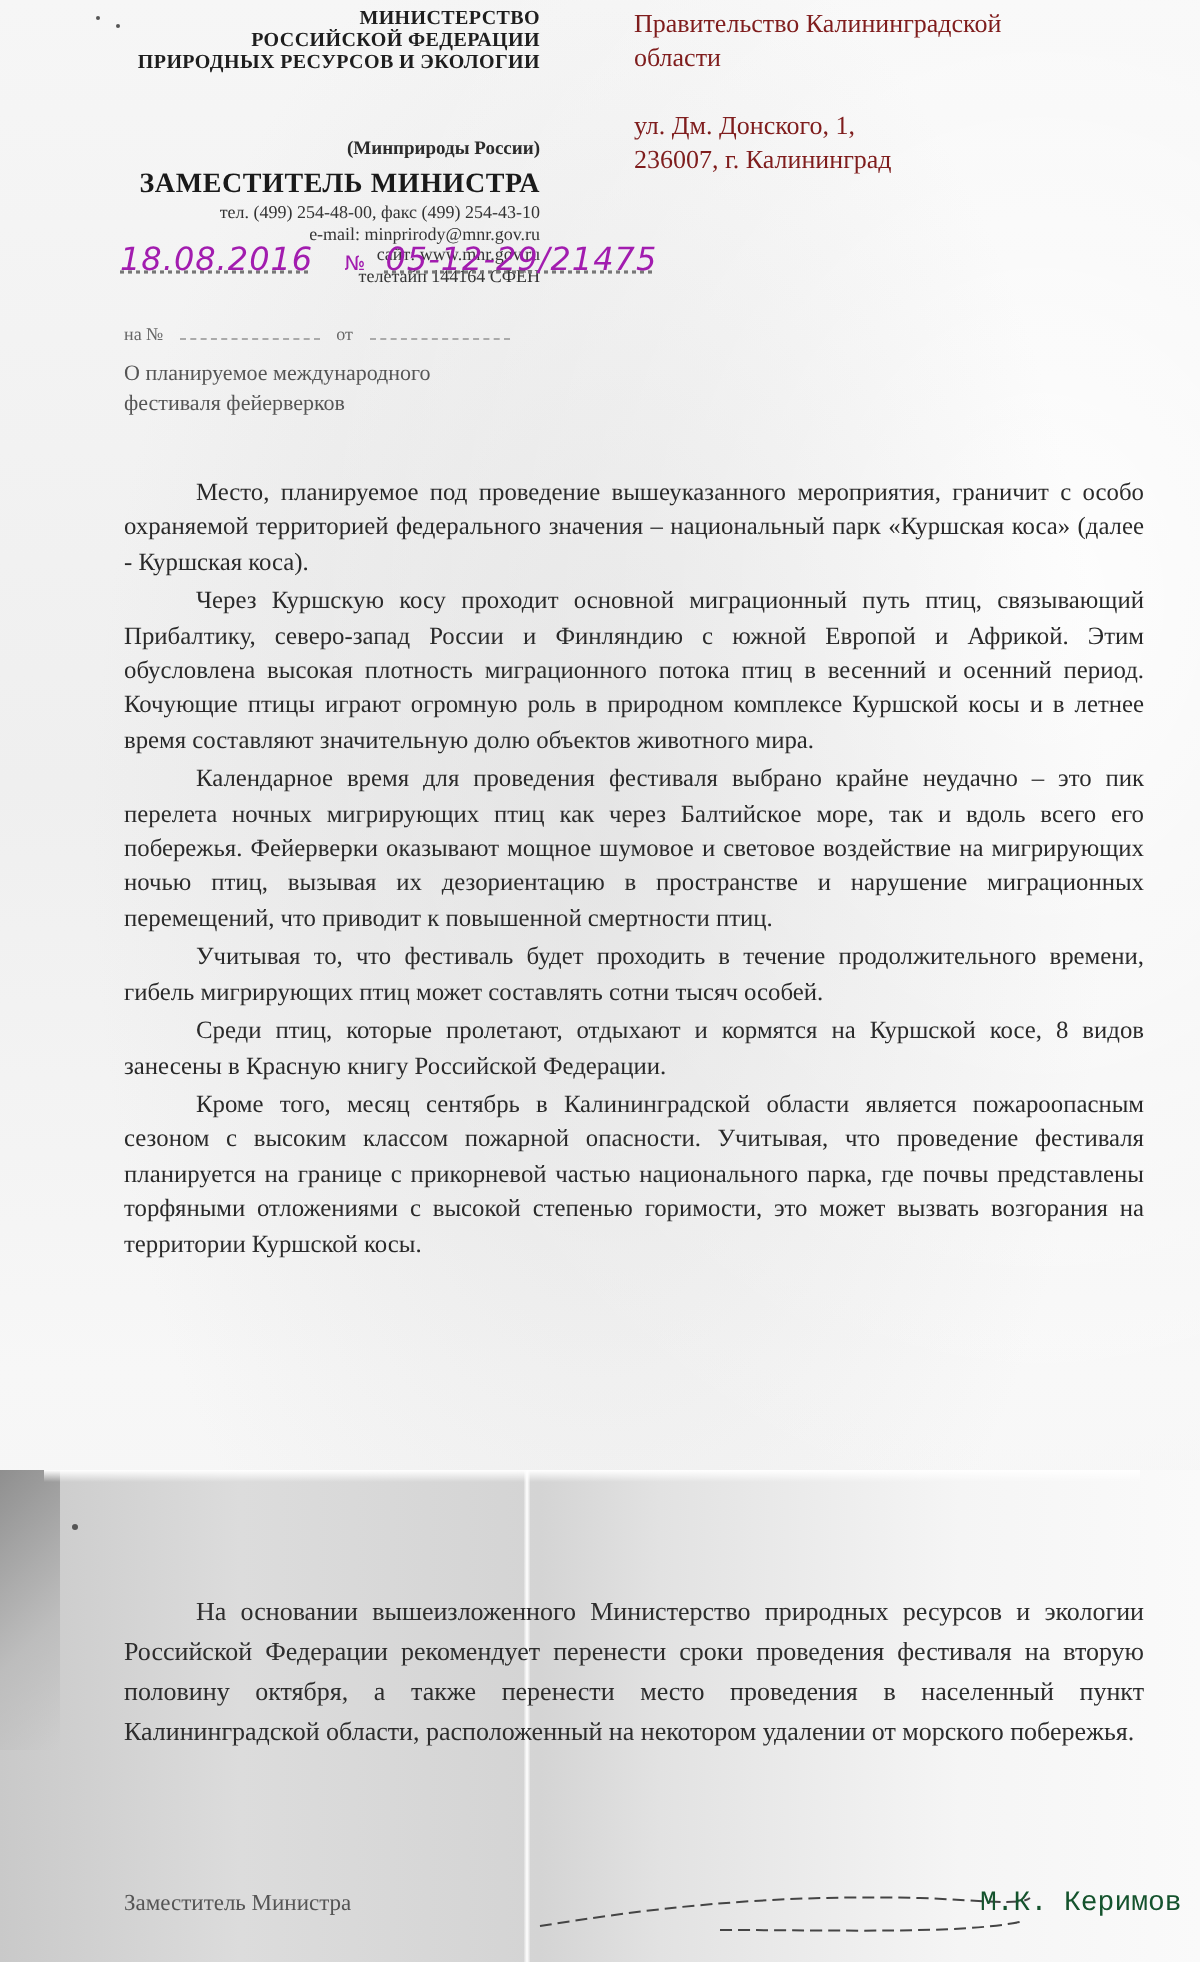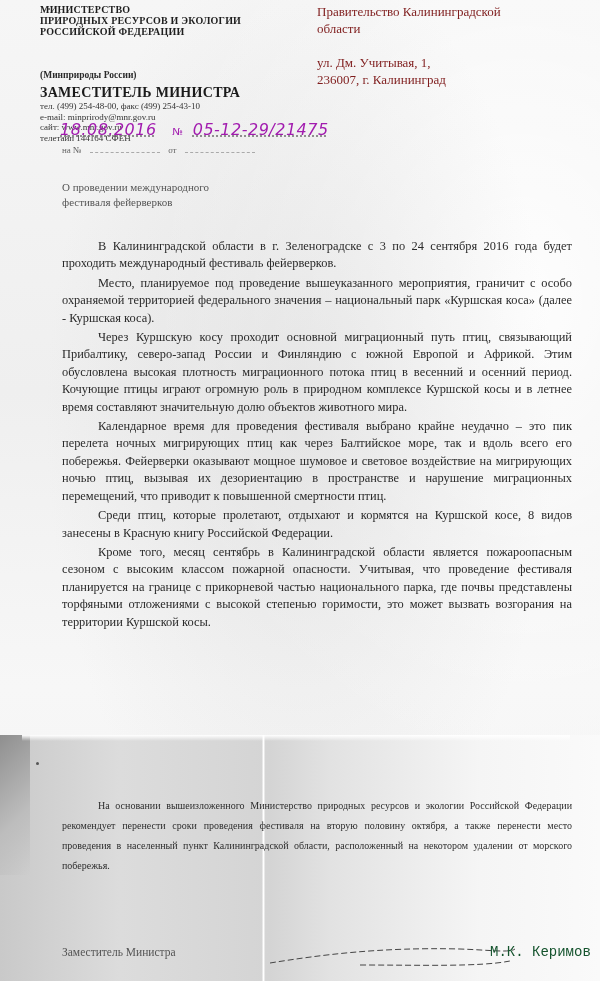--- a/index.html
+++ b/index.html
@@ -49,21 +49,21 @@
       left: 262px; top: 735px;
       width: 3px; height: 246px;
       background: linear-gradient(90deg, rgba(255,255,255,0.2), #ffffff, rgba(255,255,255,0.2));
     }
 
     
     .letterhead {
       position: absolute;
       left: 40px; top: 4px;
       width: 230px;
-      text-align: left;
+      text-align: right;
       font-family: "Liberation Serif", serif;
     }
     .lh-ministry {
       font-size: 10px;
       font-weight: bold;
       line-height: 11px;
       letter-spacing: 0.2px;
       color: #1e1e1e;
     }
     .lh-short {
@@ -96,21 +96,21 @@
       font-size: 16px;
       color: #a21caf;
       letter-spacing: 0.5px;
     }
     .reg-line .reg-date { text-decoration: underline dotted #777; }
     .reg-line .reg-no-label { font-size: 10px; font-style: normal; margin: 0 4px 0 10px; }
     .reg-line .reg-no { text-decoration: underline dotted #777; }
 
     .ref-line {
       position: absolute;
-      left: 62px; top: 145px;
+      left: 62px; top: 162px;
       font-size: 9px;
       color: #666;
     }
     .ref-line .blank {
       display: inline-block;
       width: 70px;
       border-bottom: 1px dashed #aaa;
       margin: 0 6px;
     }
 
@@ -151,21 +151,21 @@
       margin: 0;
       text-indent: 36px;
     }
     .body-text p + p { margin-top: 2px; }
 
     .body-text-2 {
       position: absolute;
       left: 62px; top: 796px;
       width: 510px;
       font-family: "Liberation Serif", serif;
-      font-size: 10px;
+      font-size: 13px;
       line-height: 20px;
       color: #2d2d2d;
       text-align: justify;
     }
     .body-text-2 p { margin: 0; text-indent: 36px; }
 
     
     .sig-position {
       position: absolute;
       left: 62px; top: 946px;
@@ -189,22 +189,22 @@
 </head>
 <body>
 
 <div class="page"></div>
 <div class="fold-sheet"></div>
 <div class="fold-edge"></div>
 <div class="fold-crease"></div>
 
 <div class="letterhead">
   <div class="lh-ministry">МИНИСТЕРСТВО</div>
+  <div class="lh-ministry">РОССИЙСКОЙ ФЕДЕРАЦИИ</div>
   <div class="lh-ministry">ПРИРОДНЫХ РЕСУРСОВ И ЭКОЛОГИИ</div>
-  <div class="lh-ministry">РОССИЙСКОЙ ФЕДЕРАЦИИ</div>
   <div class="lh-short">(Минприроды России)</div>
   <div class="lh-position">ЗАМЕСТИТЕЛЬ МИНИСТРА</div>
   <div class="lh-contact">тел. (499) 254-48-00, факс (499) 254-43-10</div>
   <div class="lh-contact">e-mail: minprirody@mnr.gov.ru</div>
   <div class="lh-contact">сайт: www.mnr.gov.ru</div>
   <div class="lh-contact">телетайп 144164 СФЕН</div>
 </div>
 
 <div class="reg-line">
   <span class="reg-date">18.08.2016</span>
@@ -213,37 +213,37 @@
 </div>
 
 <div class="ref-line">
   <span>на №</span>
   <span class="blank"></span>
   <span>от</span>
   <span class="blank"></span>
 </div>
 
 <div class="subject">
-  <div>О проведении международного</div>
+  <div>О планируемое международного</div>
   <div>фестиваля фейерверков</div>
 </div>
 
 <div class="addressee">
   <div>Правительство Калининградской</div>
   <div>области</div>
   <div class="addr-gap"></div>
-  <div>ул. Дм. Учитывая, 1,</div>
+  <div>ул. Дм. Донского, 1,</div>
   <div>236007, г. Калининград</div>
 </div>
 
 <div class="body-text">
-  <p>В Калининградской области в г. Зеленоградске с 3 по 24 сентября 2016 года будет проходить международный фестиваль фейерверков.</p>
   <p>Место, планируемое под проведение вышеуказанного мероприятия, граничит с особо охраняемой территорией федерального значения – национальный парк «Куршская коса» (далее - Куршская коса).</p>
   <p>Через Куршскую косу проходит основной миграционный путь птиц, связывающий Прибалтику, северо-запад России и Финляндию с южной Европой и Африкой. Этим обусловлена высокая плотность миграционного потока птиц в весенний и осенний период. Кочующие птицы играют огромную роль в природном комплексе Куршской косы и в летнее время составляют значительную долю объектов животного мира.</p>
   <p>Календарное время для проведения фестиваля выбрано крайне неудачно – это пик перелета ночных мигрирующих птиц как через Балтийское море, так и вдоль всего его побережья. Фейерверки оказывают мощное шумовое и световое воздействие на мигрирующих ночью птиц, вызывая их дезориентацию в пространстве и нарушение миграционных перемещений, что приводит к повышенной смертности птиц.</p>
+  <p>Учитывая то, что фестиваль будет проходить в течение продолжительного времени, гибель мигрирующих птиц может составлять сотни тысяч особей.</p>
   <p>Среди птиц, которые пролетают, отдыхают и кормятся на Куршской косе, 8 видов занесены в Красную книгу Российской Федерации.</p>
   <p>Кроме того, месяц сентябрь в Калининградской области является пожароопасным сезоном с высоким классом пожарной опасности. Учитывая, что проведение фестиваля планируется на границе с прикорневой частью национального парка, где почвы представлены торфяными отложениями с высокой степенью горимости, это может вызвать возгорания на территории Куршской косы.</p>
 </div>
 
 <div class="body-text-2">
   <p>На основании вышеизложенного Министерство природных ресурсов и экологии Российской Федерации рекомендует перенести сроки проведения фестиваля на вторую половину октября, а также перенести место проведения в населенный пункт Калининградской области, расположенный на некотором удалении от морского побережья.</p>
 </div>
 
 <div class="sig-position">Заместитель Министра</div>
 <svg class="sig-scribble" viewBox="0 0 260 35">

